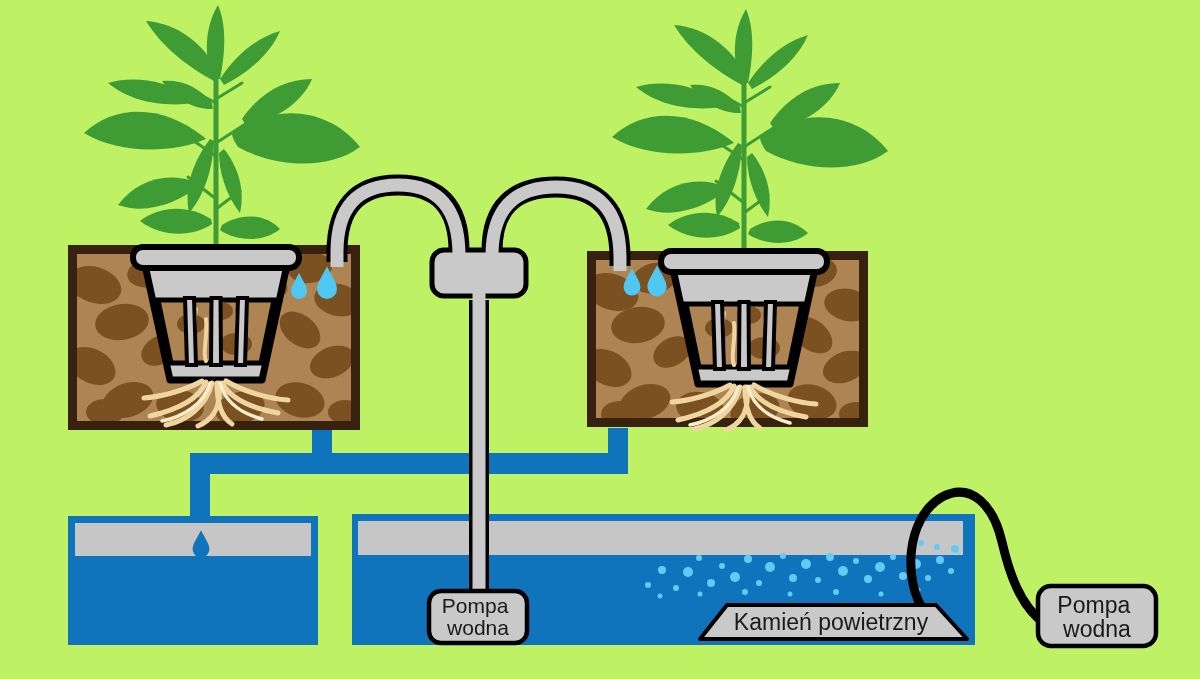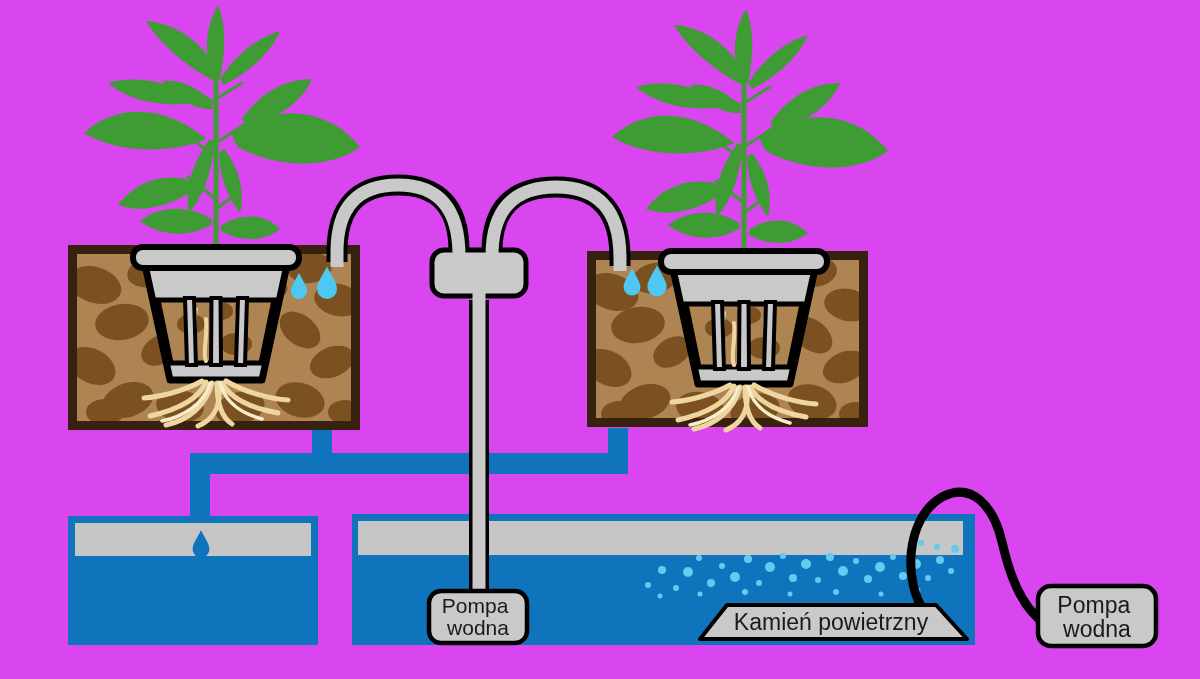--- a/index.html
+++ b/index.html
@@ -2,21 +2,21 @@
 <html style="--water-blue: #1074BC; --drip-cyan: #4EC8F2; --bubble-cyan: #63CBF1; --plant-green: #3F9C35; --substrate-brown: #AE8453; --pebble-brown: #7B5121; --bed-border-brown: #38220F; --hardware-gray: #C9C9C9; --air-gap-gray: #C6C6C6; --root-tan: #EFD6A0; --root-tan-light: #F8ECCB; --outline-black: #000000; --label-text: #1A1A1A;"><head>
 <meta charset="utf-8">
 <style>
   :root{
     --water-blue:#1074BC; --drip-cyan:#4EC8F2; --bubble-cyan:#63CBF1;
     --plant-green:#3F9C35; --substrate-brown:#AE8453; --pebble-brown:#7B5121;
     --bed-border-brown:#38220F; --hardware-gray:#C9C9C9; --air-gap-gray:#C6C6C6;
     --root-tan:#EFD6A0; --root-tan-light:#F8ECCB; --outline-black:#000000; --label-text:#1A1A1A;
   }
   html,body{margin:0;padding:0;background:#fff;}
-  .canvas{width:1200px;height:679px;background:#d946ef;overflow:hidden;}
+  .canvas{width:1200px;height:679px;background:#bef264;overflow:hidden;}
   .blue{fill:var(--water-blue);}
   .band{fill:var(--air-gap-gray);}
   .bubble{fill:var(--bubble-cyan);}
   .leaf{fill:var(--plant-green);}
   .stem-line{stroke:var(--plant-green);fill:none;stroke-linecap:round;}
   .bed{fill:var(--substrate-brown);stroke:var(--bed-border-brown);}
   .pebble{fill:var(--pebble-brown);}
   .pot{fill:var(--hardware-gray);stroke:var(--outline-black);stroke-linejoin:round;}
   .window{fill:var(--substrate-brown);stroke:var(--outline-black);}
   .bar{fill:var(--hardware-gray);stroke:var(--outline-black);}

